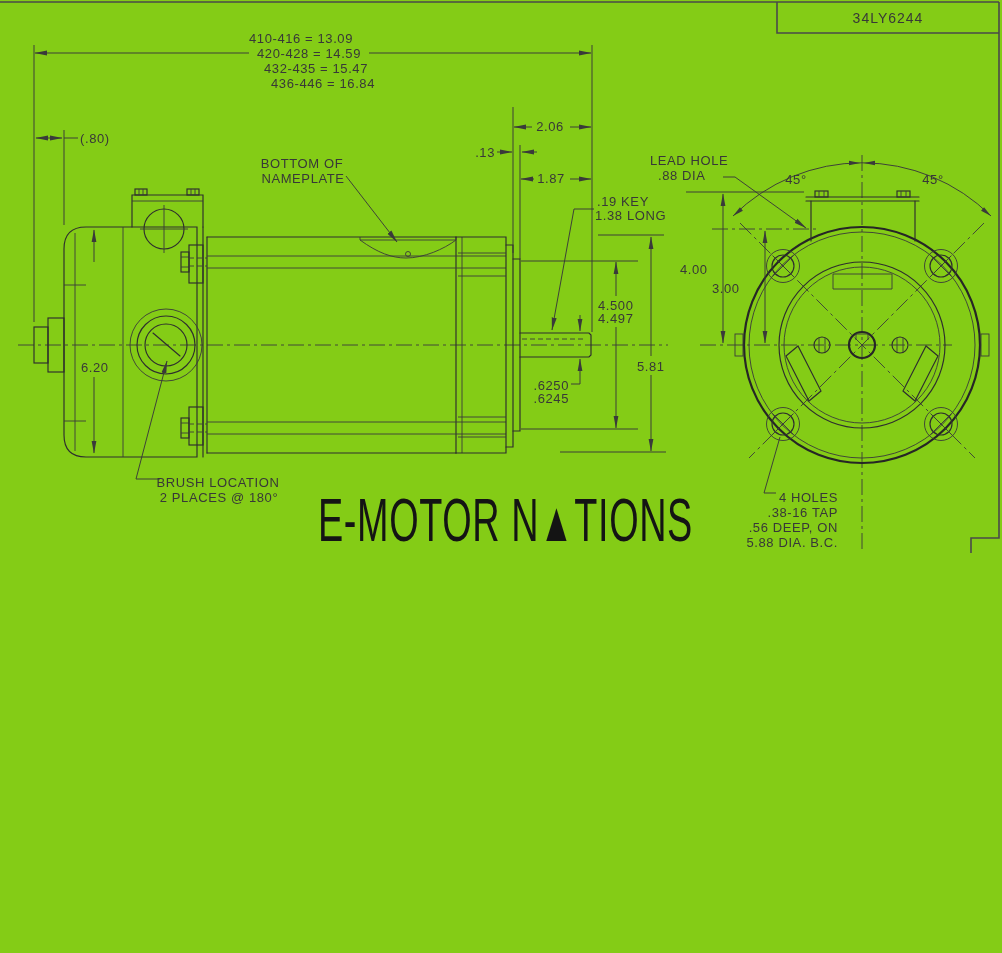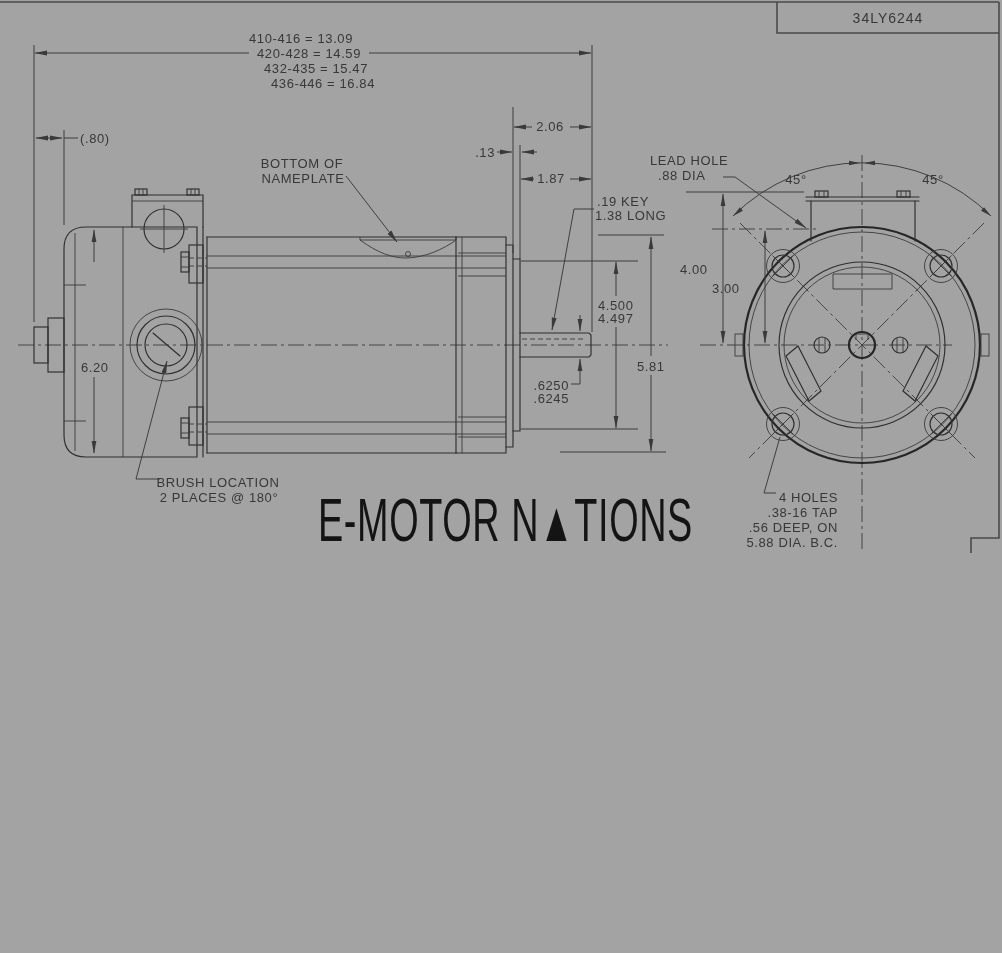--- a/index.html
+++ b/index.html
@@ -1,16 +1,16 @@
 <!DOCTYPE html>
 <html><head>
 <meta charset="utf-8">
 <style>
   html,body{margin:0;padding:0;background:#ffffff;}
-  #sheet{position:relative;width:1002px;height:953px;background:#a3a3a3;overflow:hidden;
+  #sheet{position:relative;width:1002px;height:953px;background:#84cc16;overflow:hidden;
          font-family:"Liberation Sans",sans-serif;}
   svg{position:absolute;left:0;top:0;}
   .ln  {stroke:#2e2e2e;stroke-width:1.15;fill:none;stroke-linecap:round;}
   .thk {stroke:#262626;stroke-width:2.2;fill:none;}
   .thin{stroke:#3a3a3a;stroke-width:0.9;fill:none;}
   .dim {stroke:#3a3a3a;stroke-width:0.95;fill:none;}
   .cl  {stroke:#3a3a3a;stroke-width:0.9;fill:none;stroke-dasharray:16 4 3 4;}
   .hid {stroke:#3a3a3a;stroke-width:0.9;fill:none;stroke-dasharray:5 3;}
   .bor {stroke:#4a4a4a;stroke-width:1.6;fill:none;}
   .txt {font-family:"Liberation Sans",sans-serif;font-size:13px;fill:#383838;letter-spacing:0.6px;}

